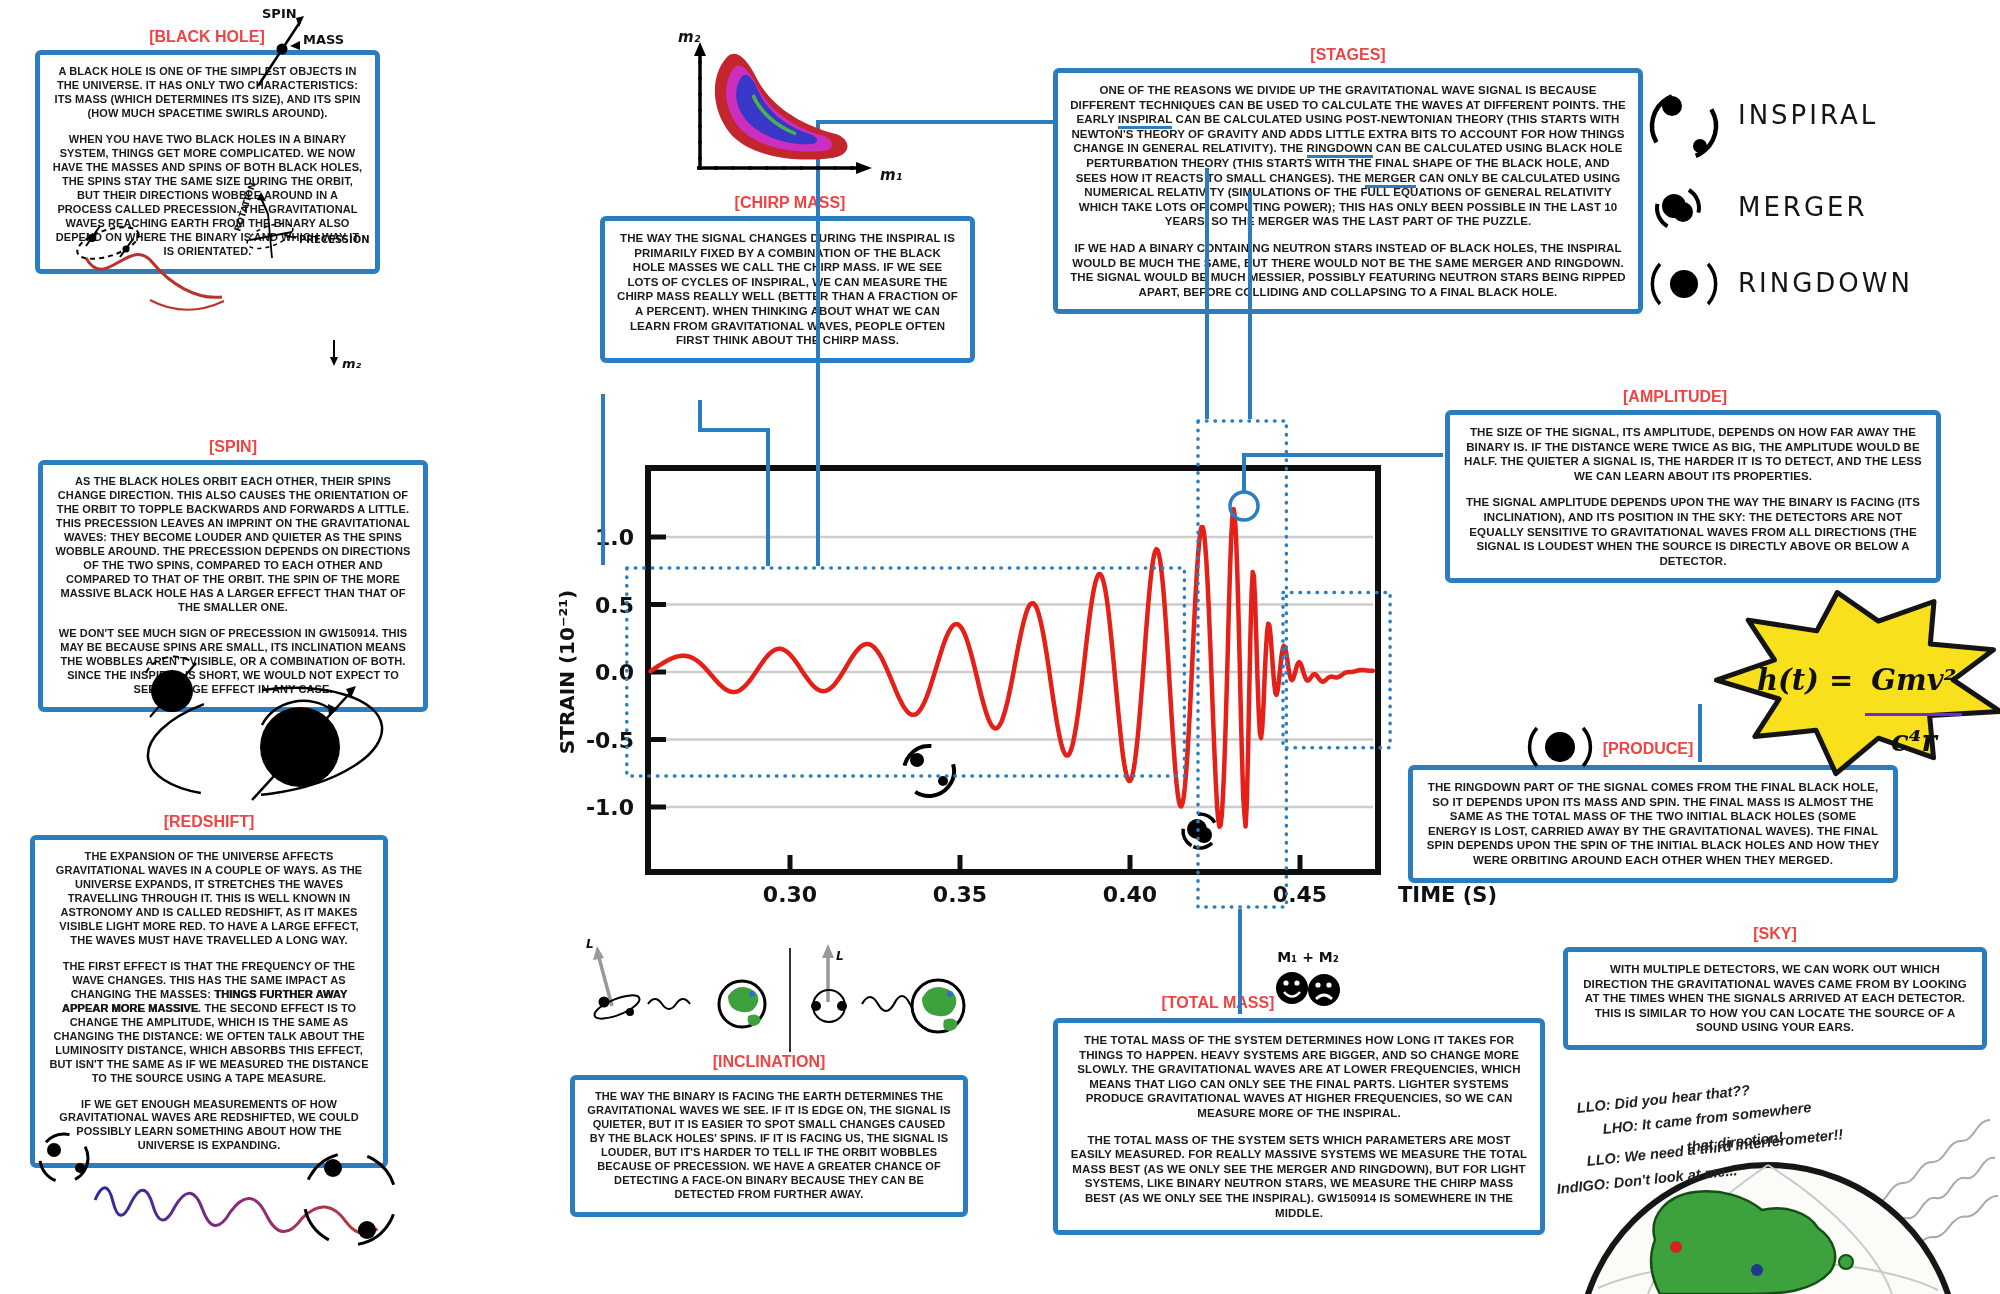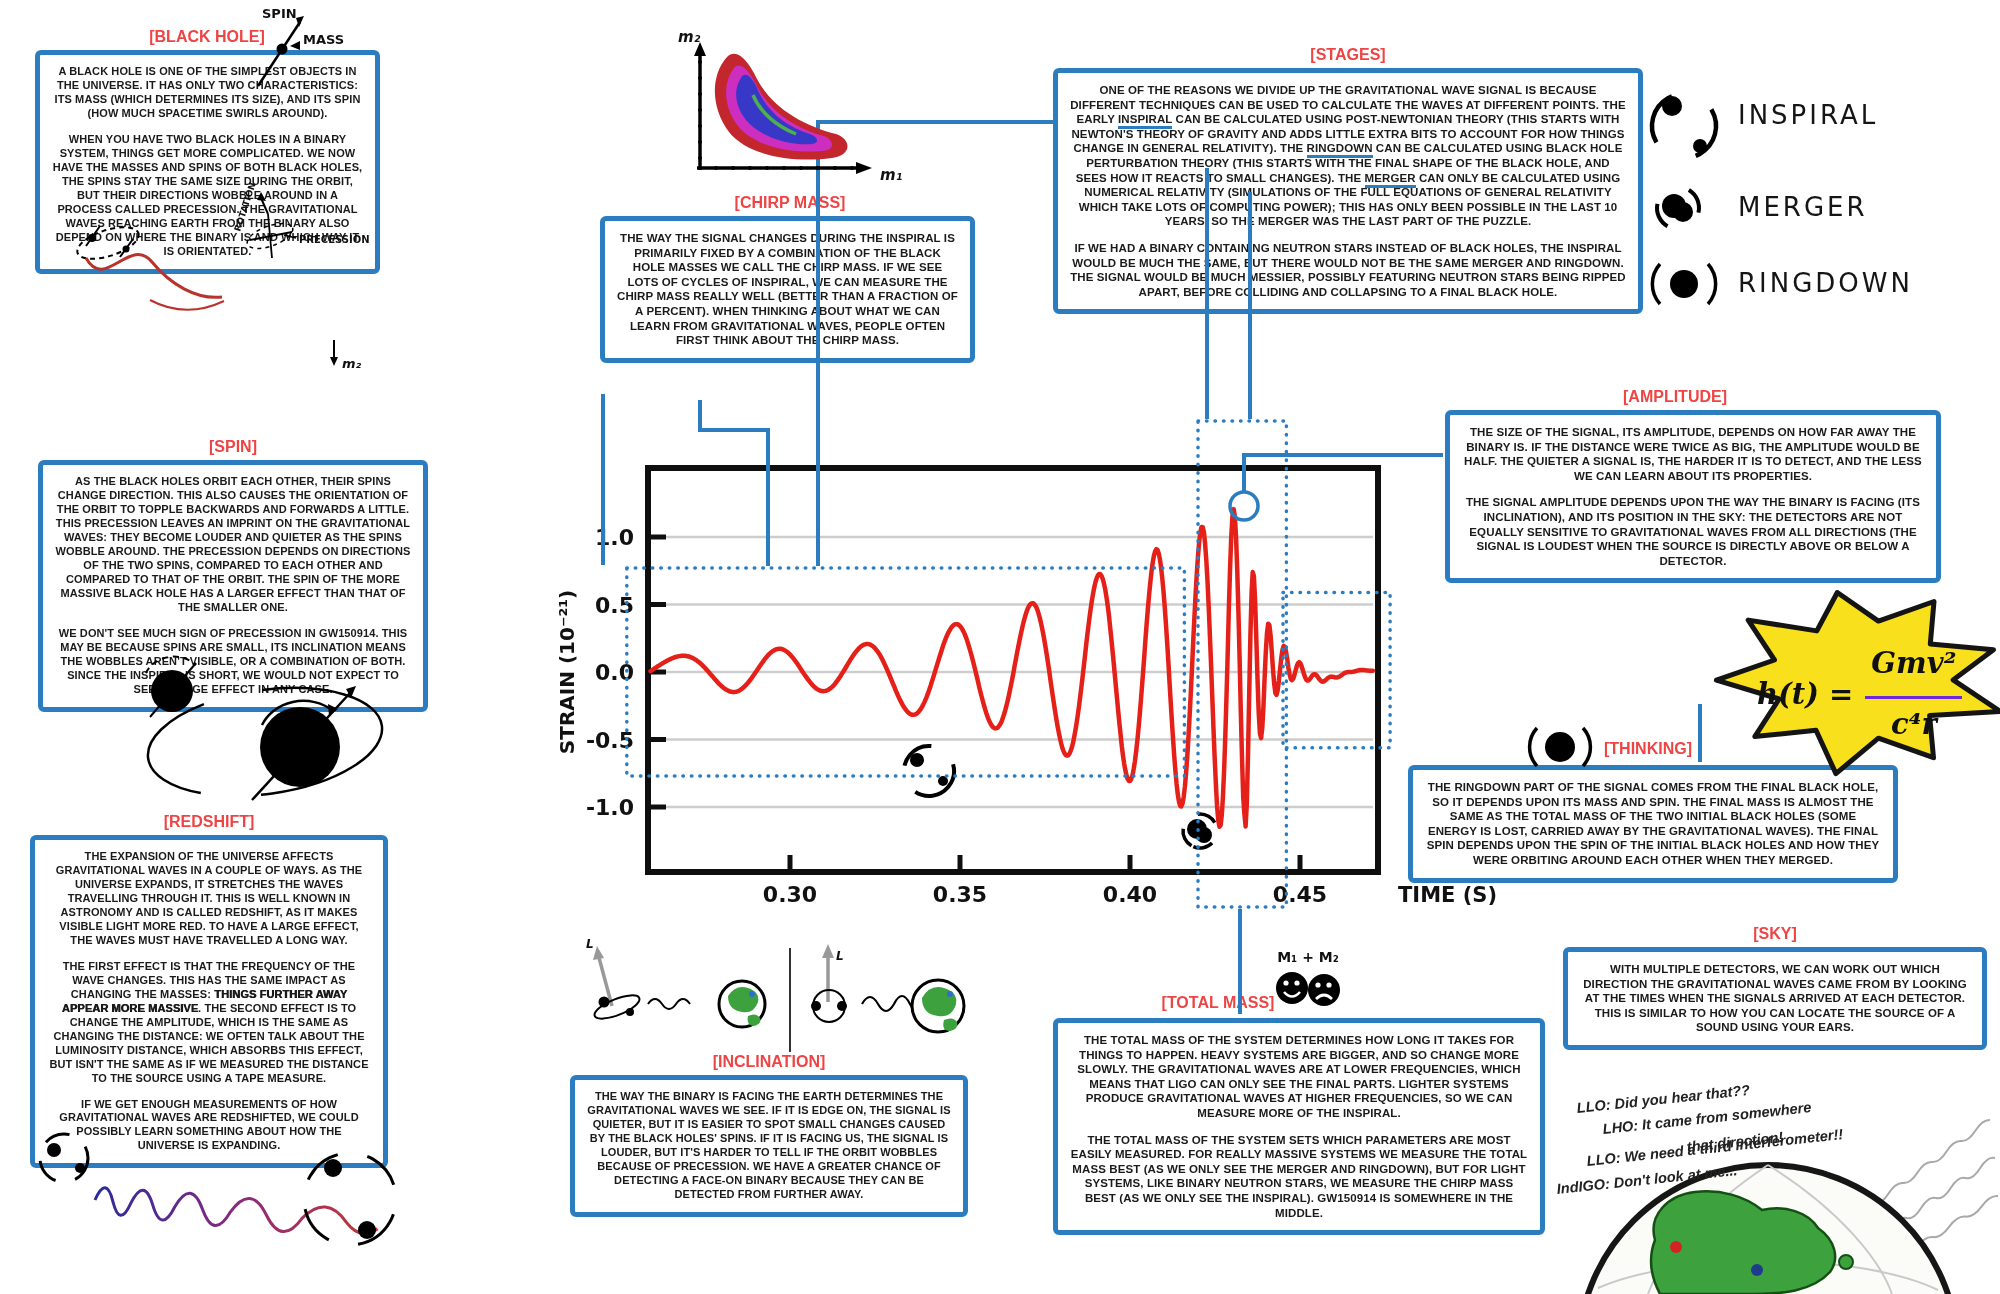--- a/index.html
+++ b/index.html
@@ -12,21 +12,21 @@
   .box p{margin:0 0 12px}
   .box p:last-child{margin-bottom:0}
   .lbl{position:absolute;transform:translateX(-50%);white-space:nowrap;
        font-weight:700;font-size:16px;color:#ef4444}
   .ul{border-bottom:3px solid #2b7dc0;padding-bottom:1px}
   .strong{text-shadow:.6px 0 currentColor}
   .legend-item{position:absolute;font-family:"DejaVu Sans",sans-serif;font-weight:500;
        font-size:26px;letter-spacing:3px;color:#151515;white-space:nowrap}
   .dlg{position:absolute;font:italic 600 14.5px "Liberation Sans",sans-serif;color:#222;
        transform:rotate(-6deg);transform-origin:left top;white-space:nowrap}
-  #formula{position:absolute;left:1757px;top:646px;display:flex;align-items:center;
+  #formula{position:absolute;left:1757px;top:663px;display:flex;align-items:flex-start;
        font-family:"DejaVu Serif",serif;font-style:italic;font-weight:700;font-size:29px;color:#101010}
   #formula .frac{display:inline-block;text-align:center;margin-left:12px}
   #formula .num{display:block;border-bottom:3px solid #6d28d9;padding:0 6px 16px}
   #formula .den{display:block;padding-top:8px}
   svg#overlay{position:absolute;left:0;top:0;pointer-events:none}
   svg text{font-family:"DejaVu Sans",sans-serif;fill:#111}
 </style>
 </head>
 <body>
 
@@ -61,21 +61,21 @@
     <p><span>ONE OF THE REASONS WE DIVIDE UP THE GRAVITATIONAL WAVE SIGNAL IS BECAUSE DIFFERENT TECHNIQUES CAN BE USED TO CALCULATE THE WAVES AT DIFFERENT POINTS. THE EARLY </span><span class="ul">INSPIRAL</span><span> CAN BE CALCULATED USING POST-NEWTONIAN THEORY (THIS STARTS WITH NEWTON'S THEORY OF GRAVITY AND ADDS LITTLE EXTRA BITS TO ACCOUNT FOR HOW THINGS CHANGE IN GENERAL RELATIVITY). THE </span><span class="ul">RINGDOWN</span><span> CAN BE CALCULATED USING BLACK HOLE PERTURBATION THEORY (THIS STARTS WITH THE FINAL SHAPE OF THE BLACK HOLE, AND SEES HOW IT REACTS TO SMALL CHANGES). THE </span><span class="ul">MERGER</span><span> CAN ONLY BE CALCULATED USING NUMERICAL RELATIVITY (SIMULATIONS OF THE FULL EQUATIONS OF GENERAL RELATIVITY WHICH TAKE LOTS OF COMPUTING POWER); THIS HAS ONLY BEEN POSSIBLE IN THE LAST 10 YEARS, SO THE MERGER WAS THE LAST PART OF THE PUZZLE.</span></p>
     <p>IF WE HAD A BINARY CONTAINING NEUTRON STARS INSTEAD OF BLACK HOLES, THE INSPIRAL WOULD BE MUCH THE SAME, BUT THERE WOULD NOT BE THE SAME MERGER AND RINGDOWN. THE SIGNAL WOULD BE MUCH MESSIER, POSSIBLY FEATURING NEUTRON STARS BEING RIPPED APART, BEFORE COLLIDING AND COLLAPSING TO A FINAL BLACK HOLE.</p>
   </div>
 
   <div class="lbl" style="left:1675px;top:388px">[AMPLITUDE]</div>
   <div class="box" style="left:1445px;top:410px;width:496px">
     <p>THE SIZE OF THE SIGNAL, ITS AMPLITUDE, DEPENDS ON HOW FAR AWAY THE BINARY IS. IF THE DISTANCE WERE TWICE AS BIG, THE AMPLITUDE WOULD BE HALF. THE QUIETER A SIGNAL IS, THE HARDER IT IS TO DETECT, AND THE LESS WE CAN LEARN ABOUT ITS PROPERTIES.</p>
     <p>THE SIGNAL AMPLITUDE DEPENDS UPON THE WAY THE BINARY IS FACING (ITS INCLINATION), AND ITS POSITION IN THE SKY: THE DETECTORS ARE NOT EQUALLY SENSITIVE TO GRAVITATIONAL WAVES FROM ALL DIRECTIONS (THE SIGNAL IS LOUDEST WHEN THE SOURCE IS DIRECTLY ABOVE OR BELOW A DETECTOR.</p>
   </div>
 
-  <div class="lbl" style="left:1648px;top:740px">[THINKING]</div>
+  <div class="lbl" style="left:1648px;top:740px">[PRODUCE]</div>
   <div class="box" style="left:1408px;top:765px;width:490px">
     <p>THE RINGDOWN PART OF THE SIGNAL COMES FROM THE FINAL BLACK HOLE, SO IT DEPENDS UPON ITS MASS AND SPIN. THE FINAL MASS IS ALMOST THE SAME AS THE TOTAL MASS OF THE TWO INITIAL BLACK HOLES (SOME ENERGY IS LOST, CARRIED AWAY BY THE GRAVITATIONAL WAVES). THE FINAL SPIN DEPENDS UPON THE SPIN OF THE INITIAL BLACK HOLES AND HOW THEY WERE ORBITING AROUND EACH OTHER WHEN THEY MERGED.</p>
   </div>
 
   <div class="lbl" style="left:1218px;top:994px">[TOTAL MASS]</div>
   <div class="box" style="left:1053px;top:1018px;width:492px">
     <p>THE TOTAL MASS OF THE SYSTEM DETERMINES HOW LONG IT TAKES FOR THINGS TO HAPPEN. HEAVY SYSTEMS ARE BIGGER, AND SO CHANGE MORE SLOWLY. THE GRAVITATIONAL WAVES ARE AT LOWER FREQUENCIES, WHICH MEANS THAT LIGO CAN ONLY SEE THE FINAL PARTS. LIGHTER SYSTEMS PRODUCE GRAVITATIONAL WAVES AT HIGHER FREQUENCIES, SO WE CAN MEASURE MORE OF THE INSPIRAL.</p>
     <p>THE TOTAL MASS OF THE SYSTEM SETS WHICH PARAMETERS ARE MOST EASILY MEASURED. FOR REALLY MASSIVE SYSTEMS WE MEASURE THE TOTAL MASS BEST (AS WE ONLY SEE THE MERGER AND RINGDOWN), BUT FOR LIGHT SYSTEMS, LIKE BINARY NEUTRON STARS, WE MEASURE THE CHIRP MASS BEST (AS WE ONLY SEE THE INSPIRAL). GW150914 IS SOMEWHERE IN THE MIDDLE.</p>
   </div>
 

